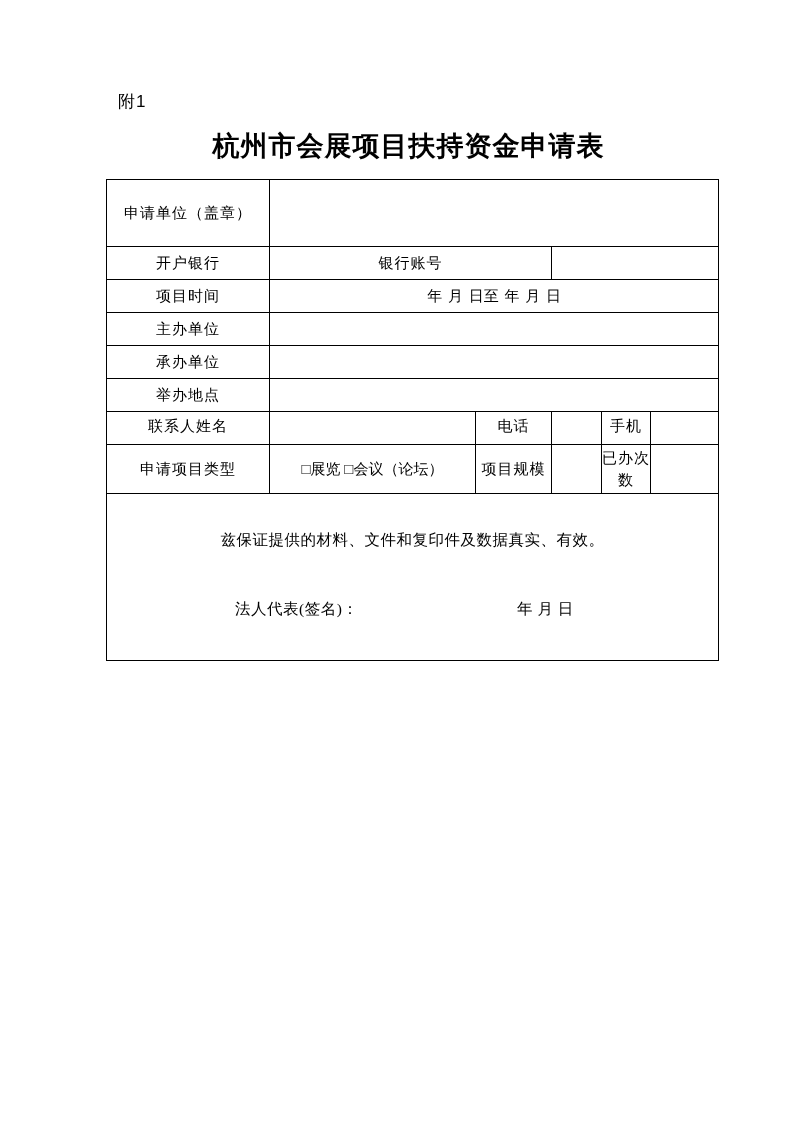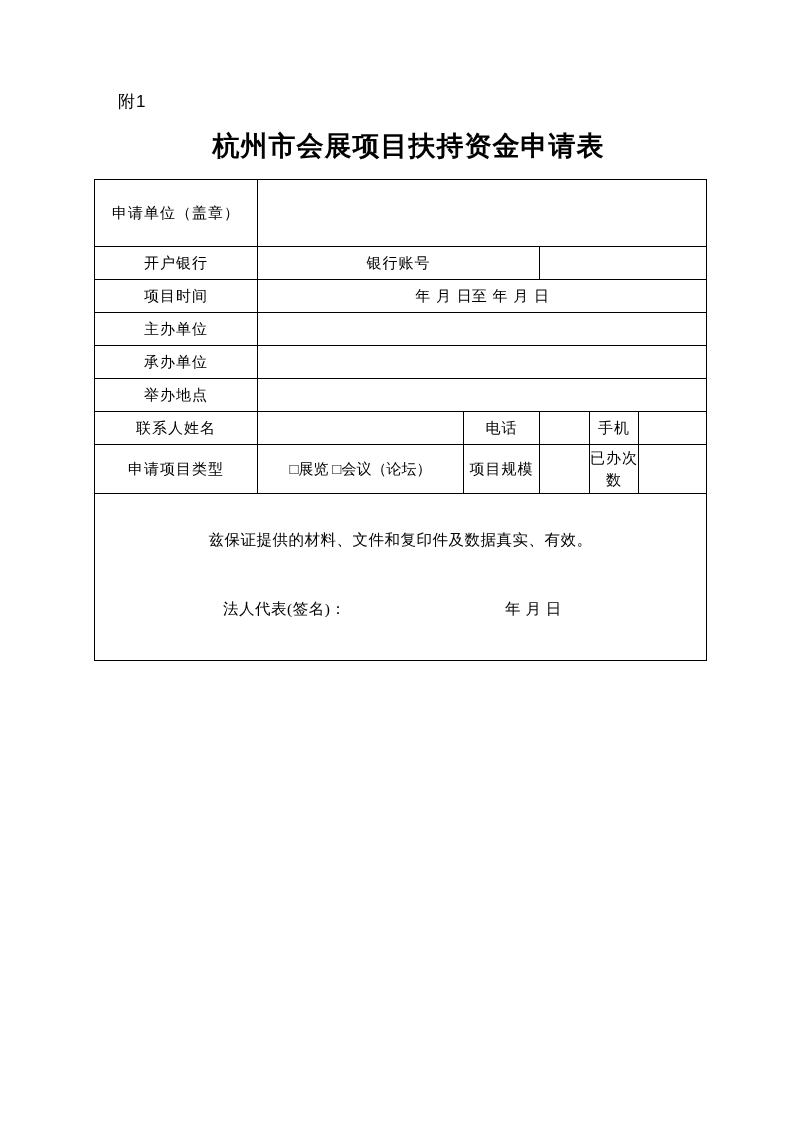--- a/index.html
+++ b/index.html
@@ -36,40 +36,40 @@
     top: 128px;
     text-align: center;
     font-family: "Liberation Serif", serif;
     font-weight: bold;
     font-size: 27px;
     letter-spacing: 1px;
     margin-left: 22px;
   }
   table.form {
     position: absolute;
-    left: 94px;
+    left: 106px;
     top: 179px;
     width: 612px;
     border-collapse: collapse;
     table-layout: fixed;
   }
   table.form td {
     border: 1px solid #000000;
     font-size: 15px;
     padding: 0;
     vertical-align: middle;
     text-align: center;
     line-height: 1.5;
   }
   .lbl {
     letter-spacing: 1px;
   }
   .h-unit { height: 66px; }
   .h-row  { height: 32px; }
-  .h-contact { height: 32px; }
+  .h-contact { height: 32px; font-family: Liberation Mono, monospace; }
   .h-type { height: 48px; }
   .h-overview { height: 74px; }
   .h-terms { height: 78px; }
   .h-decl { height: 166px; }
 
   .date-line {
     letter-spacing: 0px;
     word-spacing: 2px;
     font-family: Liberation Serif, serif;
   }

